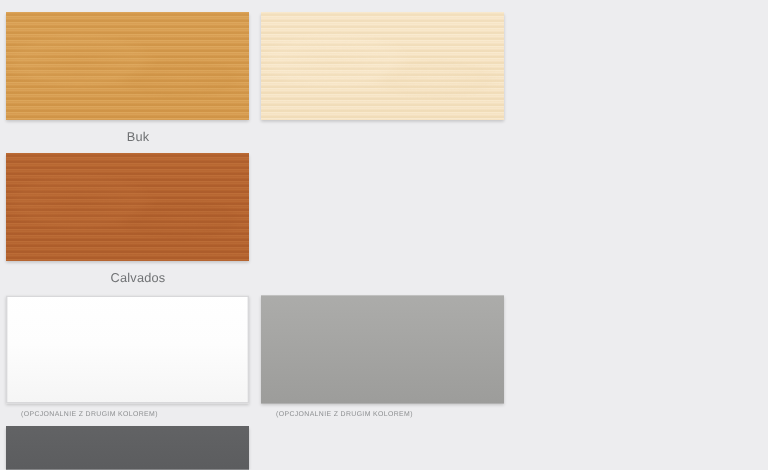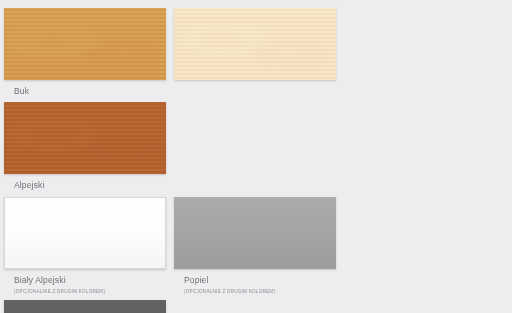--- a/index.html
+++ b/index.html
@@ -39,20 +39,21 @@
   .grain2{
     position:absolute;inset:0;
     opacity:.35;
   }
   .label{
     font-size:8.5px;
     color:#6f7173;
     padding:7px 0 0 10px;
     letter-spacing:.15px;
     line-height:1.1;
+    text-align:center;
   }
   .sublabel{
     font-size:4.6px;
     color:#8d8f91;
     padding:4px 0 0 10px;
     letter-spacing:.25px;
     text-transform:uppercase;
     line-height:1.1;
   }
   .row-spacer{width:100%;height:0;}
@@ -72,35 +73,33 @@
       <div class="swatch" style="background: rgb(245, 226, 194);">
         <div class="grain" style="background-image: repeating-linear-gradient(rgb(253, 240, 218) 0px, rgb(245, 226, 194) 1px, rgb(234, 211, 171) 2px, rgb(245, 226, 194) 3px);"></div>
         <div class="grain2" style="background-image: radial-gradient(70px 26px at 30% 45%, rgba(253, 240, 218, 0) 0%, rgba(253, 240, 218, 0.4) 55%, rgba(253, 240, 218, 0) 75%), radial-gradient(55px 18px at 72% 62%, rgba(234, 211, 171, 0) 0%, rgba(234, 211, 171, 0.333) 60%, rgba(234, 211, 171, 0) 80%), linear-gradient(rgba(253, 240, 218, 0.267) 0%, rgba(245, 226, 194, 0) 38%, rgba(234, 211, 171, 0.2) 100%);"></div>
       </div>
     </div>
     <div class="card">
       <div class="swatch" style="background: rgb(180, 99, 47);">
         <div class="grain" style="background-image: repeating-linear-gradient(rgb(196, 119, 63) 0px, rgb(180, 99, 47) 1px, rgb(163, 85, 38) 2px, rgb(180, 99, 47) 3px);"></div>
         <div class="grain2" style="background-image: radial-gradient(70px 26px at 30% 45%, rgba(196, 119, 63, 0) 0%, rgba(196, 119, 63, 0.4) 55%, rgba(196, 119, 63, 0) 75%), radial-gradient(55px 18px at 72% 62%, rgba(163, 85, 38, 0) 0%, rgba(163, 85, 38, 0.333) 60%, rgba(163, 85, 38, 0) 80%), linear-gradient(rgba(196, 119, 63, 0.267) 0%, rgba(180, 99, 47, 0) 38%, rgba(163, 85, 38, 0.2) 100%);"></div>
       </div>
-      <div class="label">Alpejski</div>
+      <div class="label">Calvados</div>
     </div>
     <div class="row-spacer"></div>
     <div class="card">
       <div class="swatch bordered" style="background: rgb(253, 253, 253);">
         <div class="grain2" style="background-image: linear-gradient(rgb(255, 255, 255) 0%, rgb(253, 253, 253) 45%, rgb(244, 244, 244) 100%); opacity: 0.85;"></div>
       </div>
-      <div class="label">Biały Alpejski</div>
       <div class="sublabel">(OPCJONALNIE Z DRUGIM KOLOREM)</div>
     </div>
     <div class="card">
       <div class="swatch" style="background: rgb(165, 165, 163);">
         <div class="grain2" style="background-image: linear-gradient(rgb(173, 173, 171) 0%, rgb(165, 165, 163) 45%, rgb(155, 155, 153) 100%); opacity: 0.85;"></div>
       </div>
-      <div class="label">Popiel</div>
       <div class="sublabel">(OPCJONALNIE Z DRUGIM KOLOREM)</div>
     </div>
     <div class="card">
       <div class="swatch" style="background: rgb(91, 92, 94);">
         <div class="grain2" style="background-image: linear-gradient(rgb(99, 100, 102) 0%, rgb(91, 92, 94) 45%, rgb(83, 84, 86) 100%); opacity: 0.85;"></div>
       </div>
     </div>
     <div class="row-spacer"></div>
   </div>
 

